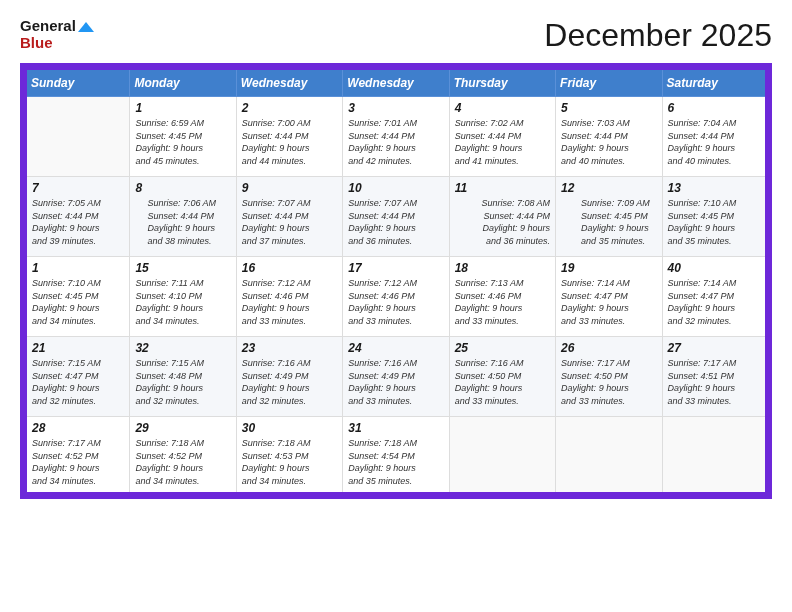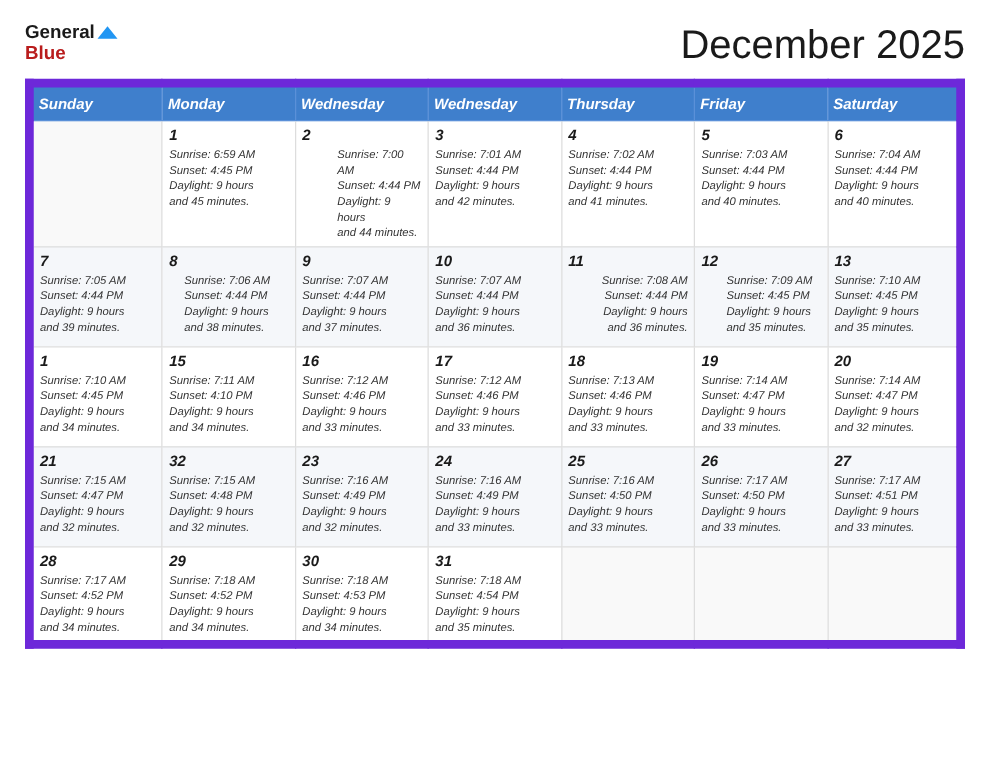--- a/index.html
+++ b/index.html
@@ -123,21 +123,21 @@
           <td class="empty-cell"></td>
           <td>
             <span class="day-num">1</span>
             <div class="day-info" style="white-space: pre-line;">Sunrise: 6:59 AM
 Sunset: 4:45 PM
 Daylight: 9 hours
 and 45 minutes.</div>
           </td>
           <td>
             <span class="day-num">2</span>
-            <div class="day-info" style="white-space: pre-line; margin-left: 28px;">Sunrise: 7:00 AM
+            <div class="day-info" style="white-space: pre-line;">Sunrise: 7:00 AM
 Sunset: 4:44 PM
 Daylight: 9 hours
 and 44 minutes.</div>
           </td>
           <td>
             <span class="day-num">3</span>
             <div class="day-info" style="white-space: pre-line;">Sunrise: 7:01 AM
 Sunset: 4:44 PM
 Daylight: 9 hours
 and 42 minutes.</div>
@@ -252,21 +252,21 @@
 and 33 minutes.</div>
           </td>
           <td>
             <span class="day-num">19</span>
             <div class="day-info" style="white-space: pre-line;">Sunrise: 7:14 AM
 Sunset: 4:47 PM
 Daylight: 9 hours
 and 33 minutes.</div>
           </td>
           <td>
-            <span class="day-num">20</span>
+            <span class="day-num">40</span>
             <div class="day-info" style="white-space: pre-line;">Sunrise: 7:14 AM
 Sunset: 4:47 PM
 Daylight: 9 hours
 and 32 minutes.</div>
           </td>
         </tr>
         <tr>
           <td>
             <span class="day-num">21</span>
             <div class="day-info" style="white-space: pre-line;">Sunrise: 7:15 AM

